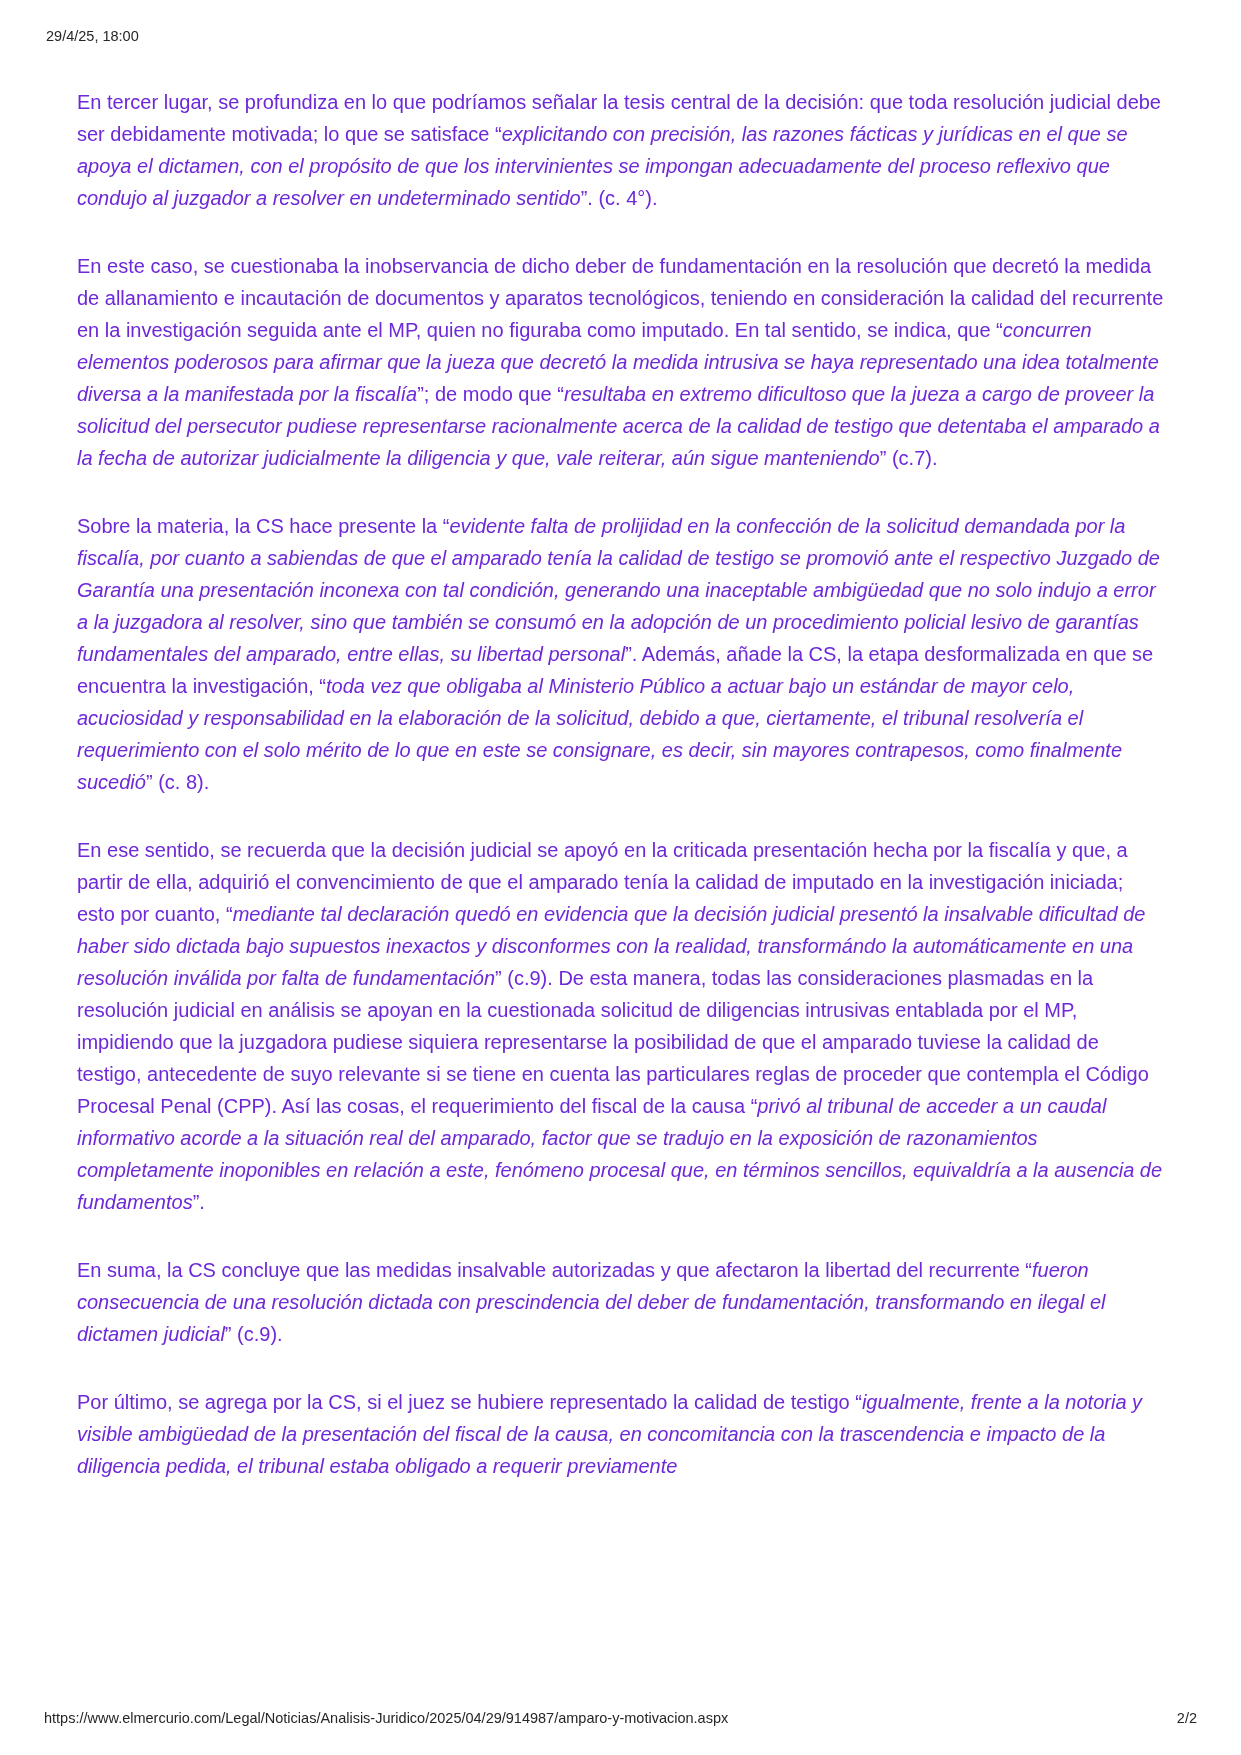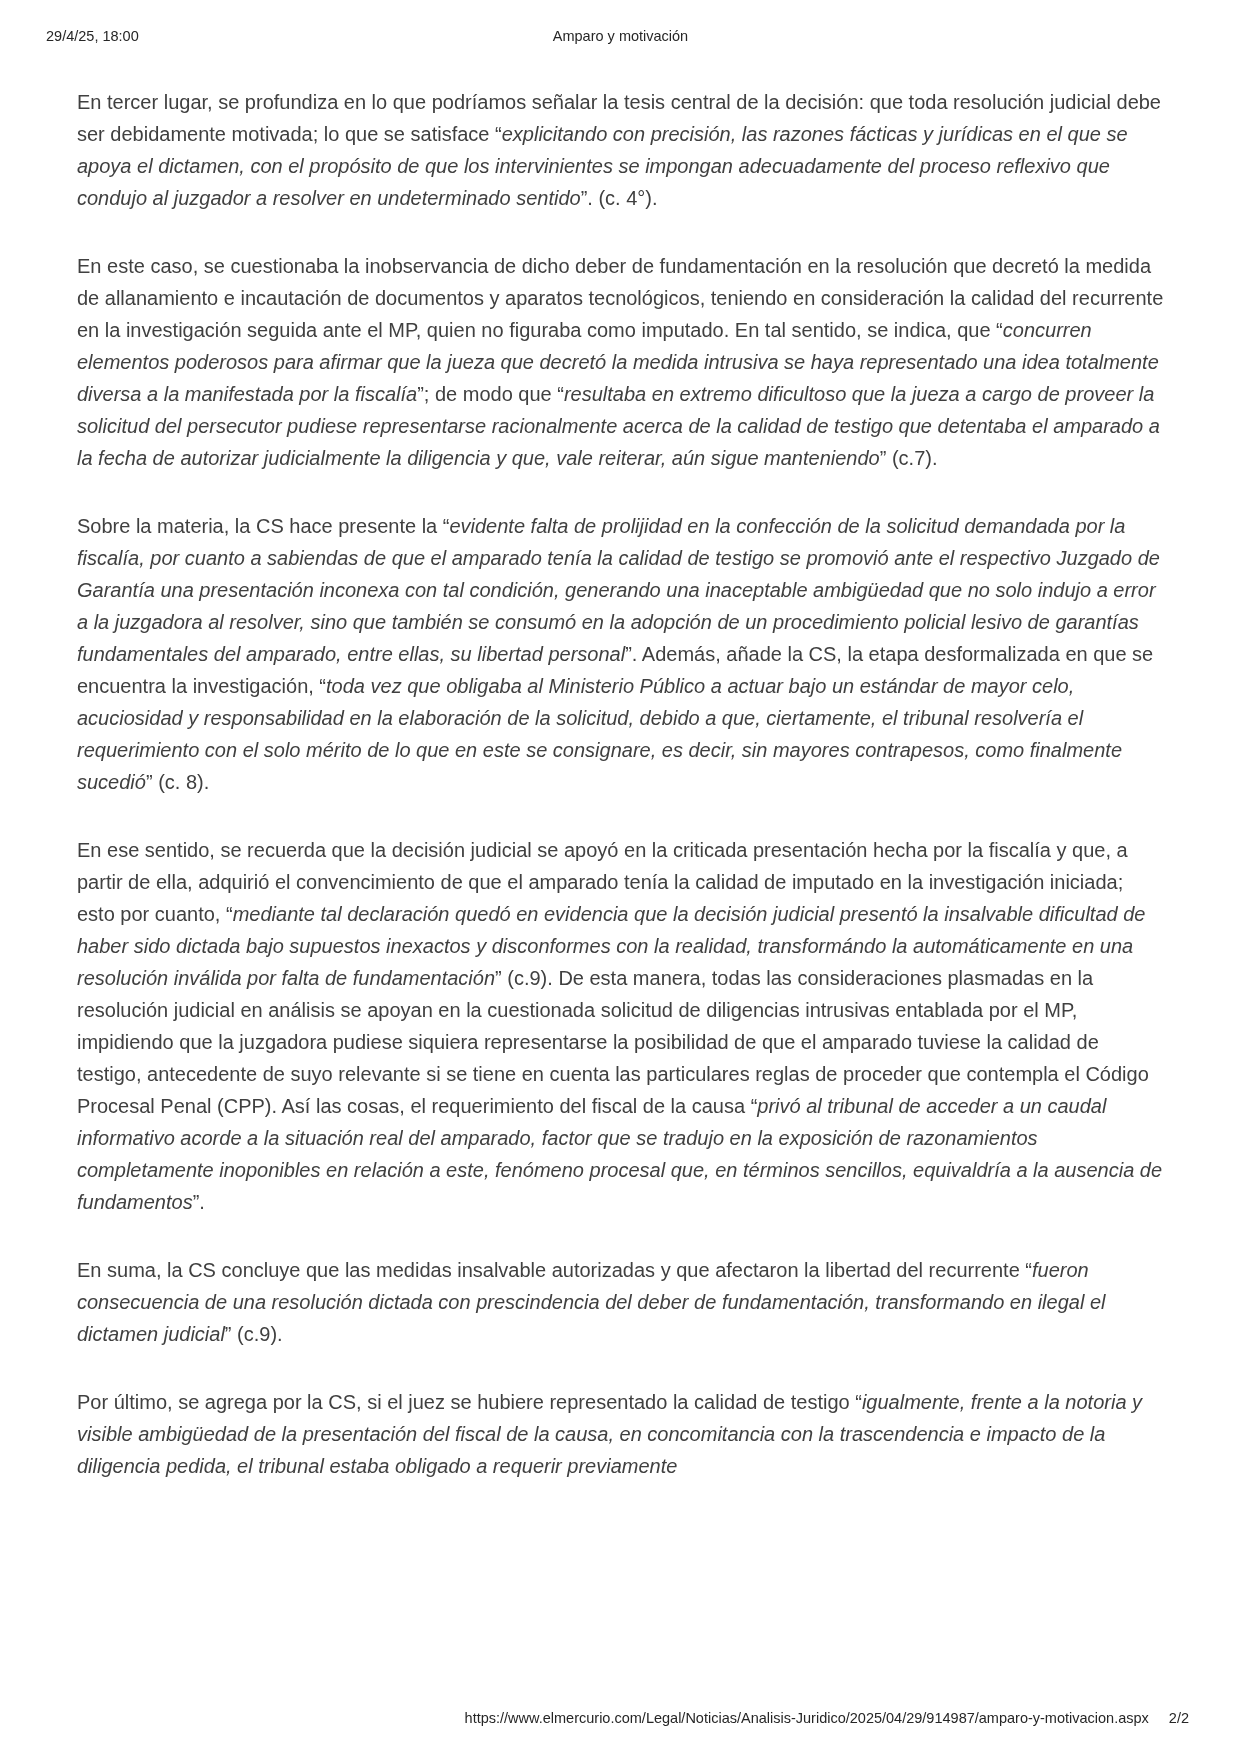--- a/index.html
+++ b/index.html
@@ -38,56 +38,55 @@
     text-align: center;
     white-space: nowrap;
   }
   .article {
     position: absolute;
     top: 86px;
     left: 77px;
     width: 1088px;
     font-size: 20px;
     line-height: 32px;
-    color: #404040;
+    color: #6d28d9;
     text-align: left;
   }
   .article p {
     margin: 0 0 36px 0;
   }
   .article .it {
     font-style: italic;
   }
   .print-footer {
     position: absolute;
     left: 44px;
-    right: 52px;
+    right: 44px;
     top: 1710px;
     font-size: 14.5px;
     color: #262626;
     display: flex;
-    justify-content: flex-end;
+    justify-content: space-between;
     align-items: baseline;
   }
   .pf-url {
     white-space: nowrap;
     overflow: hidden;
   }
   .pf-page {
     white-space: nowrap;
     padding-left: 20px;
   }
 </style>
 </head>
 <body>
 
 <div class="page">
 
   <div class="print-header">
-    <span class="ph-title">Amparo y motivación</span>
     <span class="ph-date">29/4/25, 18:00</span>
   </div>
 
   <div class="article">
       <p><span>En tercer lugar, se profundiza en lo que podríamos señalar la tesis central de la decisión: que toda resolución judicial debe ser debidamente motivada; lo que se satisface “</span><span class="it">explicitando con precisión, las razones fácticas y jurídicas en el que se apoya el dictamen, con el propósito de que los intervinientes se impongan adecuadamente del proceso reflexivo que condujo al juzgador a resolver en undeterminado sentido</span><span>”. (c. 4°).</span></p>
       <p><span>En este caso, se cuestionaba la inobservancia de dicho deber de fundamentación en la resolución que decretó la medida de allanamiento e incautación de documentos y aparatos tecnológicos, teniendo en consideración la calidad del recurrente en la investigación seguida ante el MP, quien no figuraba como imputado. En tal sentido, se indica, que “</span><span class="it">concurren elementos poderosos para afirmar que la jueza que decretó la medida intrusiva se haya representado una idea totalmente diversa a la manifestada por la fiscalía</span><span>”; de modo que “</span><span class="it">resultaba en extremo dificultoso que la jueza a cargo de proveer la solicitud del persecutor pudiese representarse racionalmente acerca de la calidad de testigo que detentaba el amparado a la fecha de autorizar judicialmente la diligencia y que, vale reiterar, aún sigue manteniendo</span><span>” (c.7).</span></p>
       <p><span>Sobre la materia, la CS hace presente la “</span><span class="it">evidente falta de prolijidad en la confección de la solicitud demandada por la fiscalía, por cuanto a sabiendas de que el amparado tenía la calidad de testigo se promovió ante el respectivo Juzgado de Garantía una presentación inconexa con tal condición, generando una inaceptable ambigüedad que no solo indujo a error a la juzgadora al resolver, sino que también se consumó en la adopción de un procedimiento policial lesivo de garantías fundamentales del amparado, entre ellas, su libertad personal</span><span>”. Además, añade la CS, la etapa desformalizada en que se encuentra la investigación, “</span><span class="it">toda vez que obligaba al Ministerio Público a actuar bajo un estándar de mayor celo, acuciosidad y responsabilidad en la elaboración de la solicitud, debido a que, ciertamente, el tribunal resolvería el requerimiento con el solo mérito de lo que en este se consignare, es decir, sin mayores contrapesos, como finalmente sucedió</span><span>” (c. 8).</span></p>
       <p><span>En ese sentido, se recuerda que la decisión judicial se apoyó en la criticada presentación hecha por la fiscalía y que, a partir de ella, adquirió el convencimiento de que el amparado tenía la calidad de imputado en la investigación iniciada; esto por cuanto, “</span><span class="it">mediante tal declaración quedó en evidencia que la decisión judicial presentó la insalvable dificultad de haber sido dictada bajo supuestos inexactos y disconformes con la realidad, transformándo la automáticamente en una resolución inválida por falta de fundamentación</span><span>” (c.9). De esta manera, todas las consideraciones plasmadas en la resolución judicial en análisis se apoyan en la cuestionada solicitud de diligencias intrusivas entablada por el MP, impidiendo que la juzgadora pudiese siquiera representarse la posibilidad de que el amparado tuviese la calidad de testigo, antecedente de suyo relevante si se tiene en cuenta las particulares reglas de proceder que contempla el Código Procesal Penal (CPP). Así las cosas, el requerimiento del fiscal de la causa “</span><span class="it">privó al tribunal de acceder a un caudal informativo acorde a la situación real del amparado, factor que se tradujo en la exposición de razonamientos completamente inoponibles en relación a este, fenómeno procesal que, en términos sencillos, equivaldría a la ausencia de fundamentos</span><span>”.</span></p>
       <p><span>En suma, la CS concluye que las medidas insalvable autorizadas y que afectaron la libertad del recurrente “</span><span class="it">fueron consecuencia de una resolución dictada con prescindencia del deber de fundamentación, transformando en ilegal el dictamen judicial</span><span>” (c.9).</span></p>
       <p><span>Por último, se agrega por la CS, si el juez se hubiere representado la calidad de testigo “</span><span class="it">igualmente, frente a la notoria y visible ambigüedad de la presentación del fiscal de la causa, en concomitancia con la trascendencia e impacto de la diligencia pedida, el tribunal estaba obligado a requerir previamente</span></p>

